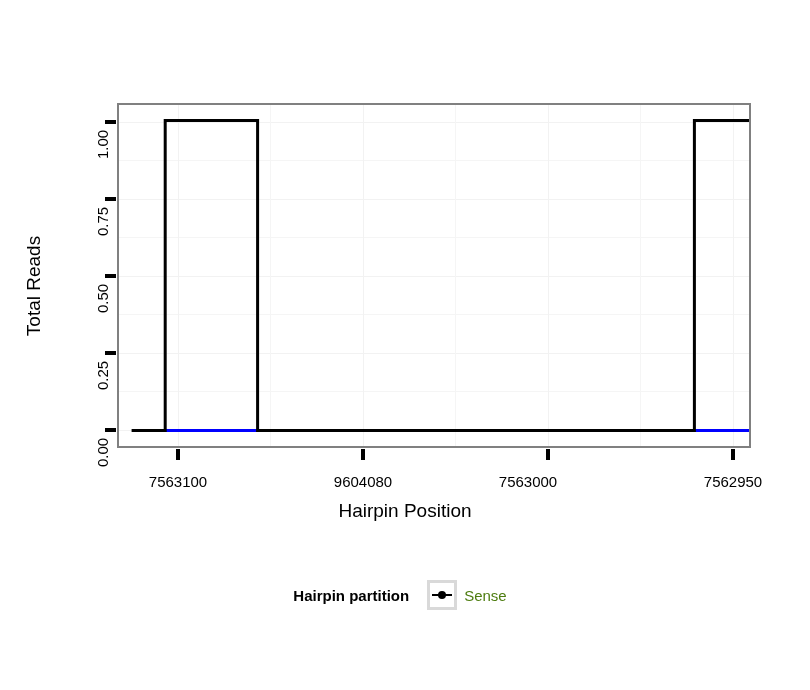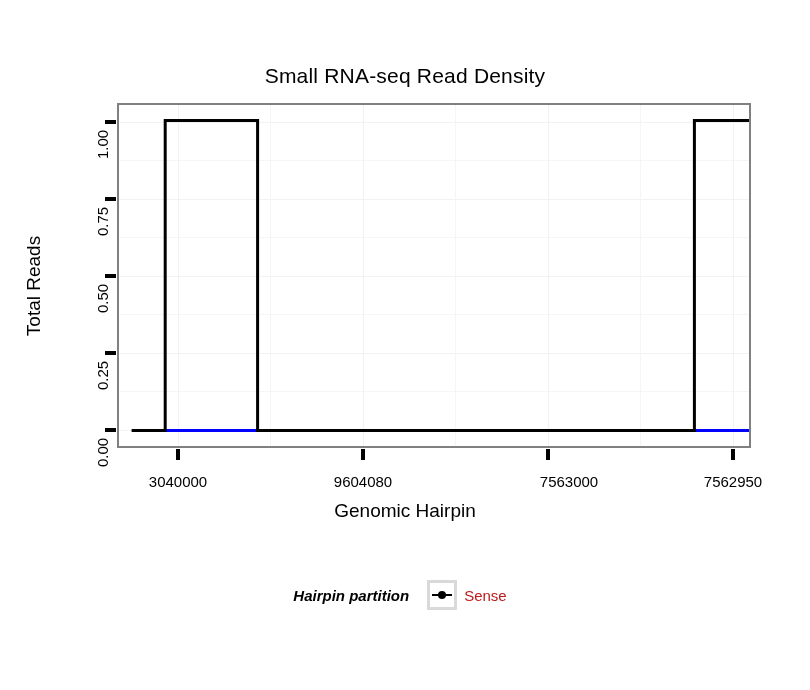--- a/index.html
+++ b/index.html
@@ -128,21 +128,20 @@
     align-items: center;
     justify-content: center;
     gap: 0px;
   }
   #legend-title {
     font-size: 15px;
     font-weight: bold;
     color: #000000;
     margin-right: 18px;
     white-space: nowrap;
-    font-style: italic;
   }
   .legend-entry {
     display: flex;
     align-items: center;
     gap: 7px;
     margin-right: 10px;
   }
   .legend-key {
     width: 30px;
     height: 30px;
@@ -164,56 +163,55 @@
     left: 50%;
     top: 50%;
     width: 8px;
     height: 8px;
     margin-left: -4px;
     margin-top: -4px;
     border-radius: 50%;
   }
   .legend-label {
     font-size: 15px;
-    color: #b91c1c;
+    color: #4d7c0f;
     white-space: nowrap;
   }
 </style>
 </head>
 <body>
 
 <div id="figure">
 
-  <div id="chart-title">Small RNA-seq Read Density</div>
 
   <div id="y-axis-title">Total Reads</div>
 
   <div class="y-tick-mark" style="left:105px; top:120px;"></div>
   <div class="y-tick-label" style="left:60px; top:115px; width:42px;">1.00</div>
 
   <div class="y-tick-mark" style="left:105px; top:197px;"></div>
   <div class="y-tick-label" style="left:60px; top:192px; width:42px;">0.75</div>
 
   <div class="y-tick-mark" style="left:105px; top:274px;"></div>
   <div class="y-tick-label" style="left:60px; top:269px; width:42px;">0.50</div>
 
   <div class="y-tick-mark" style="left:105px; top:351px;"></div>
   <div class="y-tick-label" style="left:60px; top:346px; width:42px;">0.25</div>
 
   <div class="y-tick-mark" style="left:105px; top:428px;"></div>
   <div class="y-tick-label" style="left:60px; top:423px; width:42px;">0.00</div>
 
   <div class="x-tick-mark" style="left:176px; top:449px;"></div>
-  <div class="x-tick-label" style="left:178px; top:473px;">3040000</div>
+  <div class="x-tick-label" style="left:178px; top:473px;">7563100</div>
 
   <div class="x-tick-mark" style="left:361px; top:449px;"></div>
   <div class="x-tick-label" style="left:363px; top:473px;">9604080</div>
 
   <div class="x-tick-mark" style="left:546px; top:449px;"></div>
-  <div class="x-tick-label" style="left:569px; top:473px;">7563000</div>
+  <div class="x-tick-label" style="left:528px; top:473px;">7563000</div>
 
   <div class="x-tick-mark" style="left:731px; top:449px;"></div>
   <div class="x-tick-label" style="left:733px; top:473px;">7562950</div>
 
   <div id="plot-panel">
     <div id="plot-inner">
 
       <div class="gridline-major-h" style="top:17px;"></div>
       <div class="gridline-minor-h" style="top:55px;"></div>
       <div class="gridline-major-h" style="top:94px;"></div>
@@ -232,21 +230,21 @@
       <div class="gridline-minor-v" style="left:521px;"></div>
       <div class="gridline-major-v" style="left:614px;"></div>
 
       <svg id="data-svg" width="630" height="341">
         <polyline id="series-antisense" fill="none" stroke="#0000FF" stroke-width="3" points="46.20,325.50 256.20,325.50 466.20,325.50 659.40,325.50"></polyline>
         <polyline id="series-sense" fill="none" stroke="#000000" stroke-width="3" points="12.60,325.50 46.20,325.50 46.20,15.50 138.60,15.50 138.60,325.50 361.20,325.50 571.20,325.50 575.40,325.50 575.40,15.50 659.40,15.50"></polyline>
       </svg>
     </div>
   </div>
 
-  <div id="x-axis-title">Genomic Hairpin</div>
+  <div id="x-axis-title">Hairpin Position</div>
 
   <div id="legend">
     <div id="legend-title">Hairpin partition</div>
 
     <div class="legend-entry">
       <div class="legend-key">
         <div class="legend-key-line" style="background:#000000;"></div>
         <div class="legend-key-point" style="background:#000000;"></div>
       </div>
       <div class="legend-label">Sense</div>

